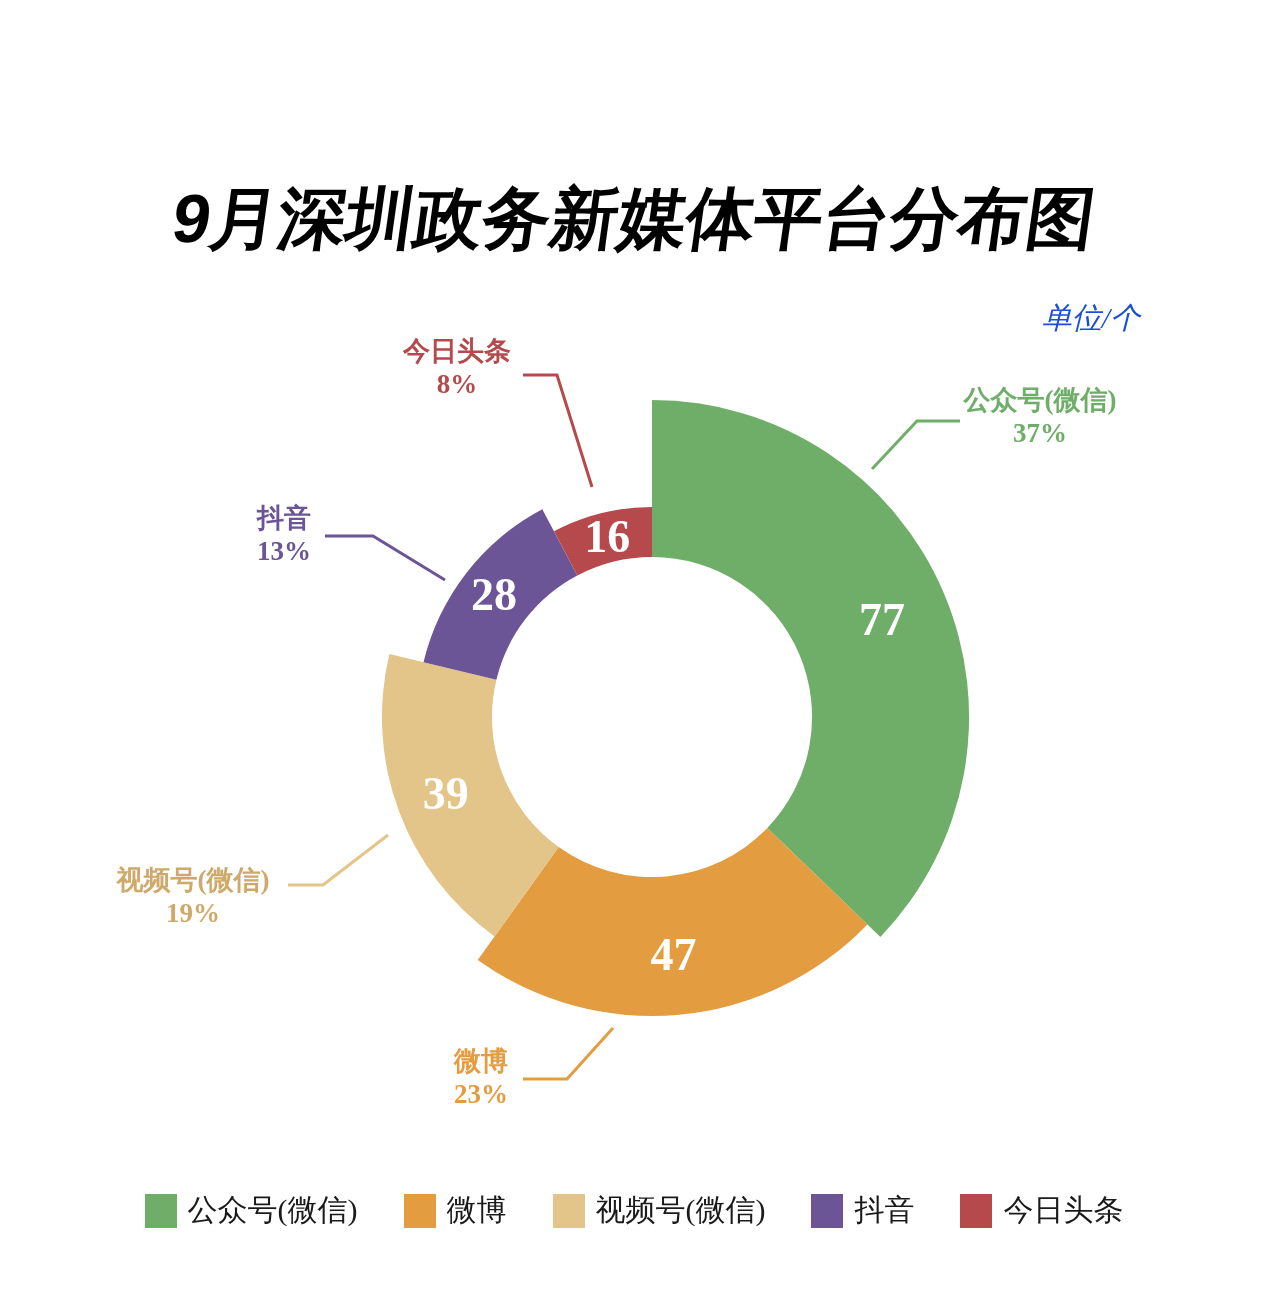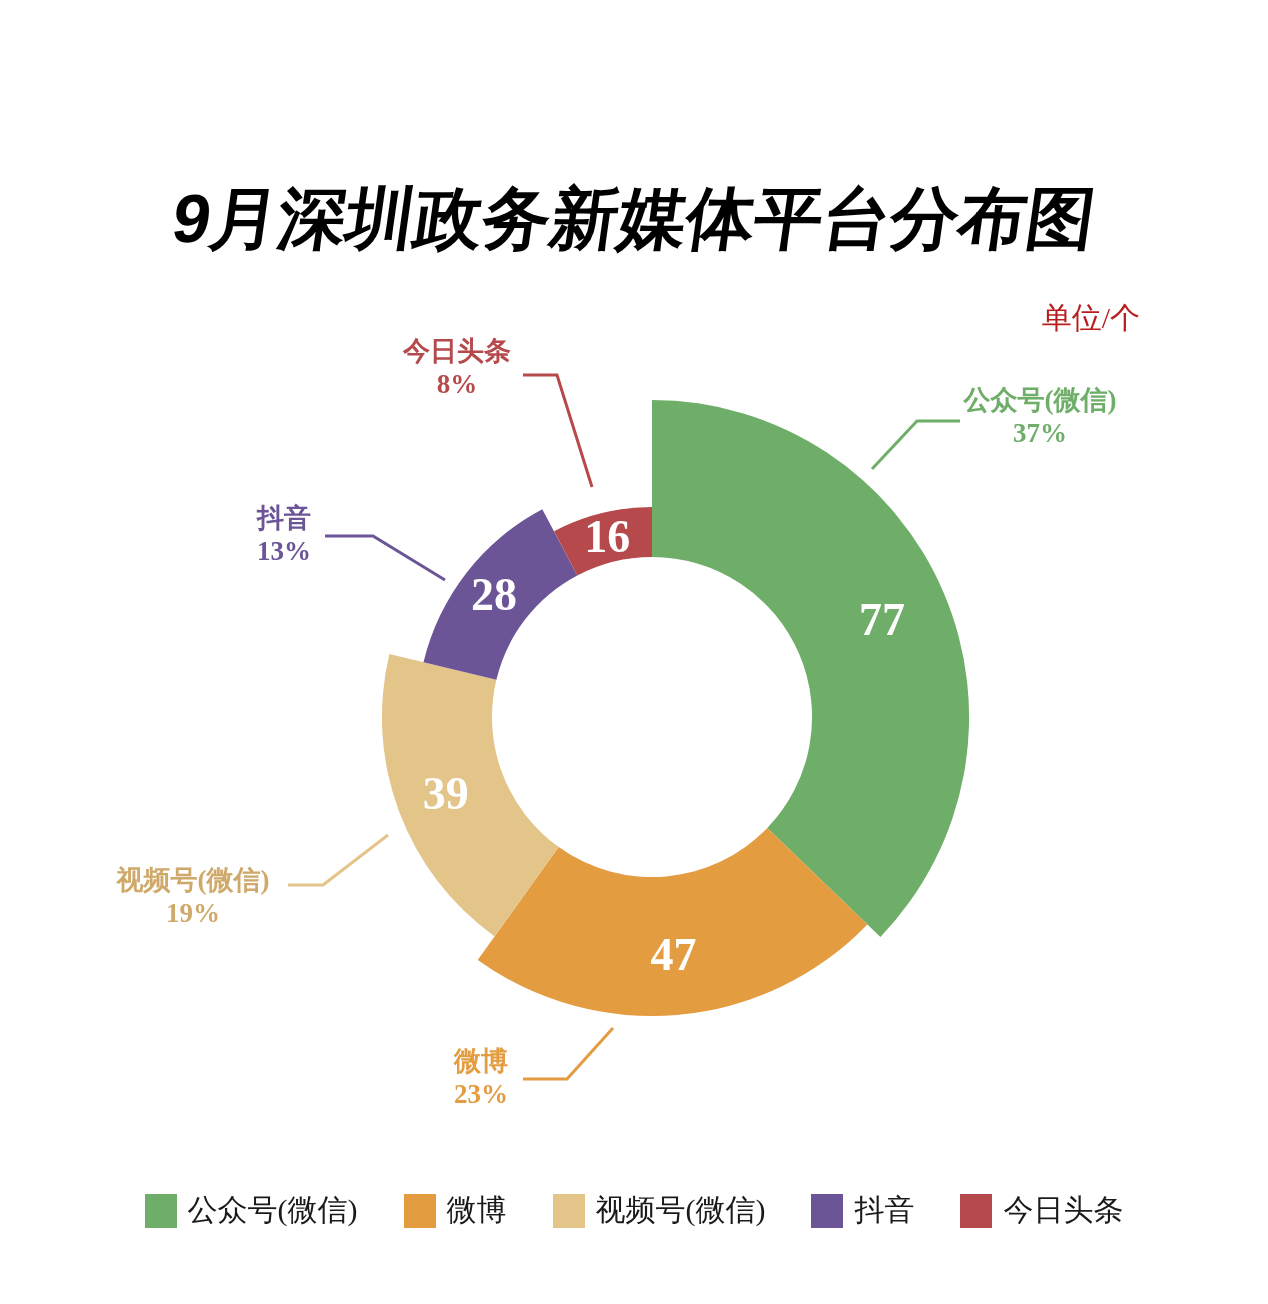--- a/index.html
+++ b/index.html
@@ -7,22 +7,23 @@
     position:relative;width:1268px;height:1304px;background:#ffffff;overflow:hidden;
     font-family:"Liberation Serif","DejaVu Serif",serif;
   }
   .title{
     position:absolute;left:0;right:0;top:178px;text-align:center;
     font-family:"Liberation Sans","DejaVu Sans",sans-serif;
     font-weight:900;font-size:68px;line-height:80px;color:#000;
     transform:skewX(-8deg);letter-spacing:0px;white-space:nowrap;
   }
   .unit{
-    position:absolute;top:298px;right:128px;font-size:30px;color:#b91c1c;
+    position:absolute;top:298px;right:128px;font-size:30px;color:#1d4ed8;
     font-family:"Liberation Serif","DejaVu Serif",serif;
+    font-style:italic;
   }
   svg.donut{position:absolute;left:0;top:0;}
   .slice-num{
     font-family:"Liberation Serif","DejaVu Serif",serif;
     font-size:46px;font-weight:bold;fill:#ffffff;
   }
   .callout-text{
     font-family:"Liberation Serif","DejaVu Serif",serif;
     font-size:27px;font-weight:bold;
   }

